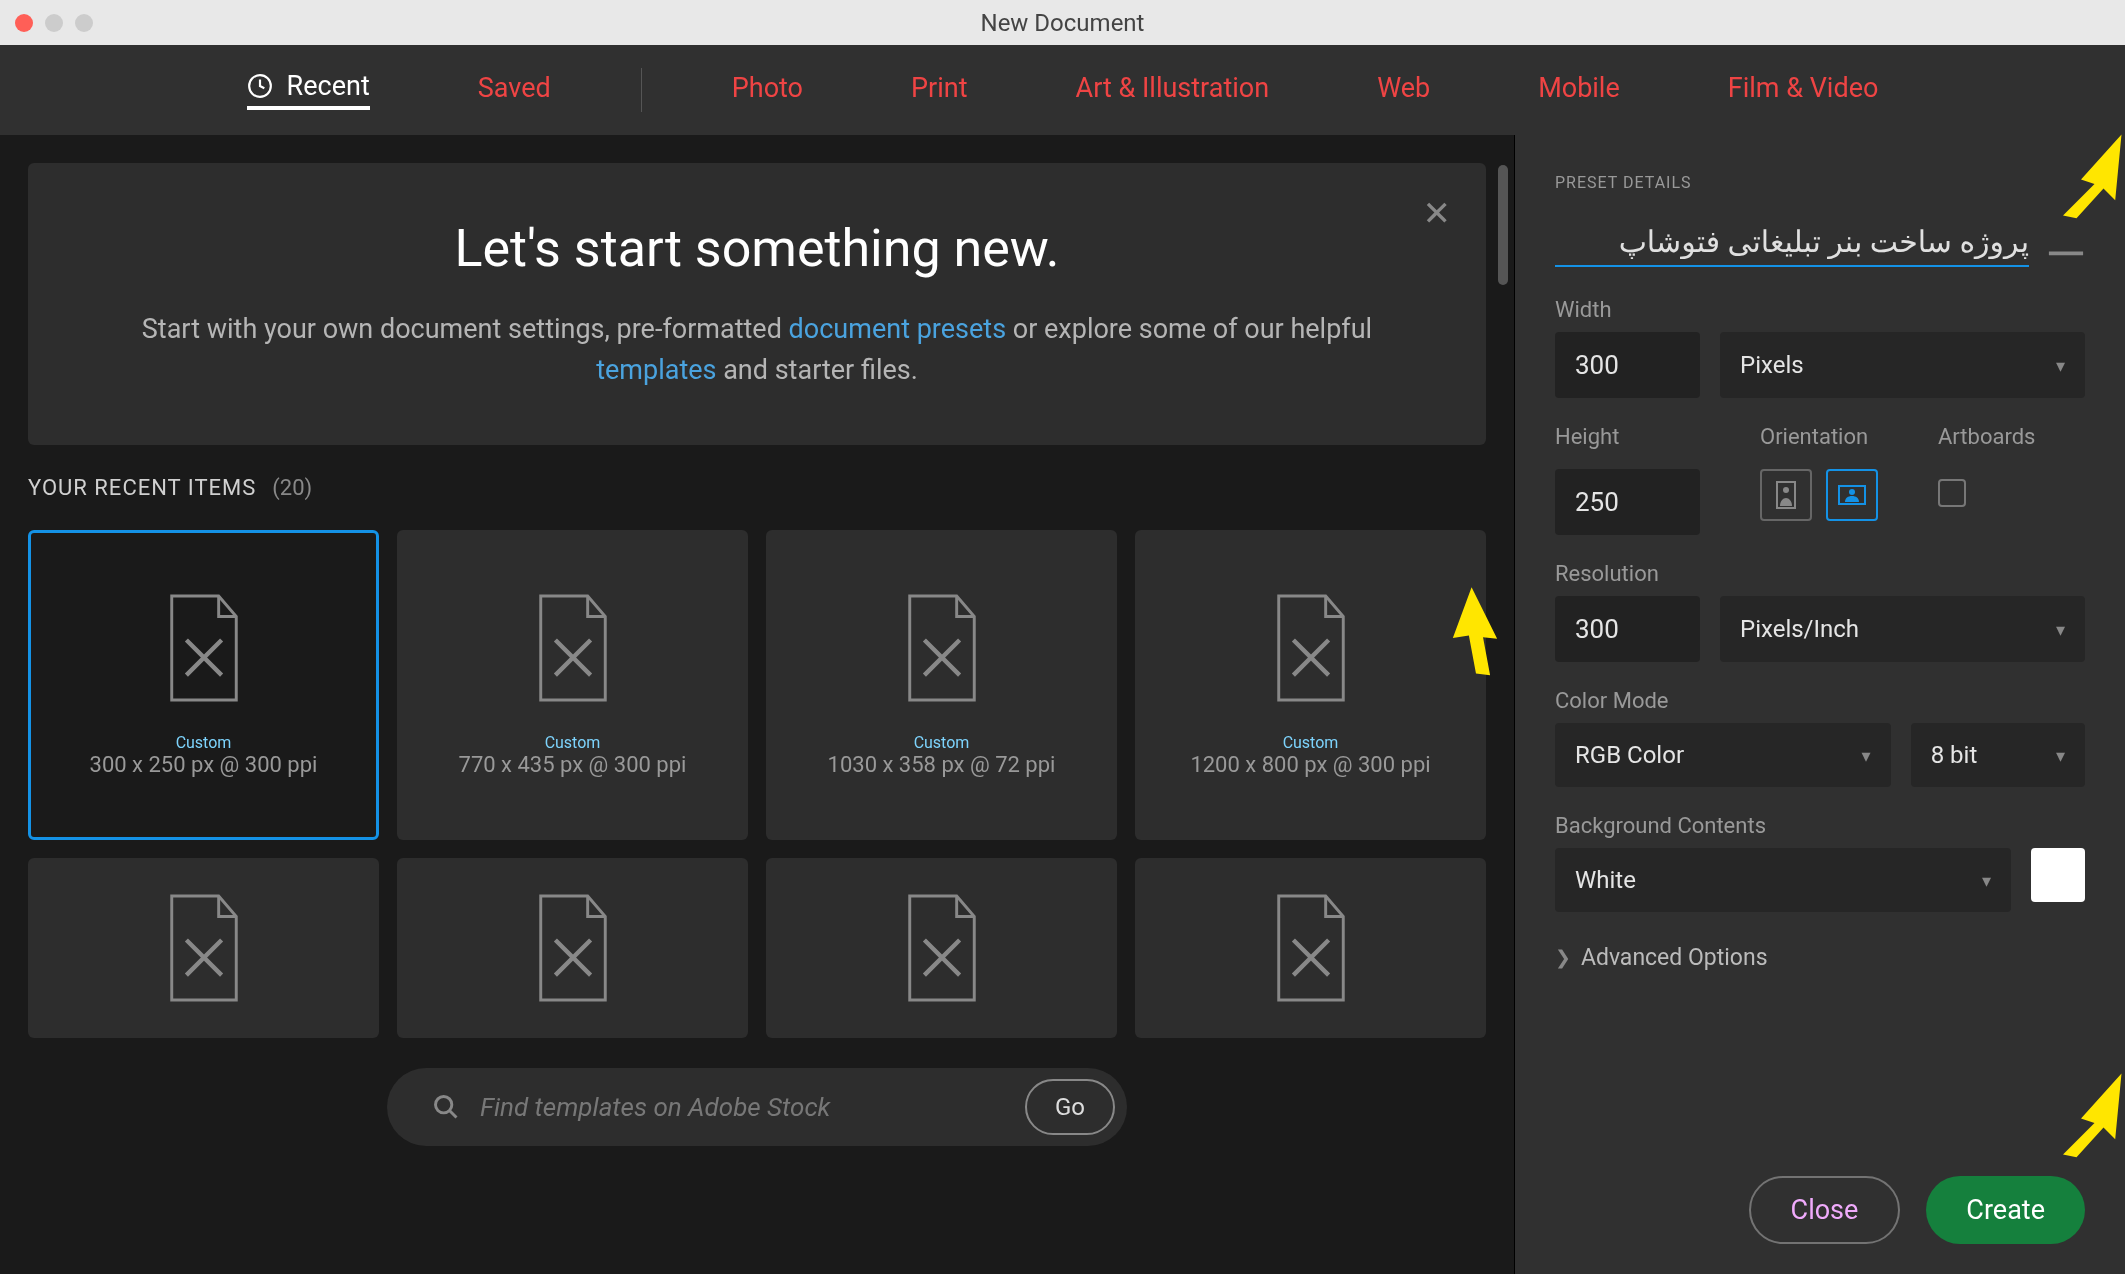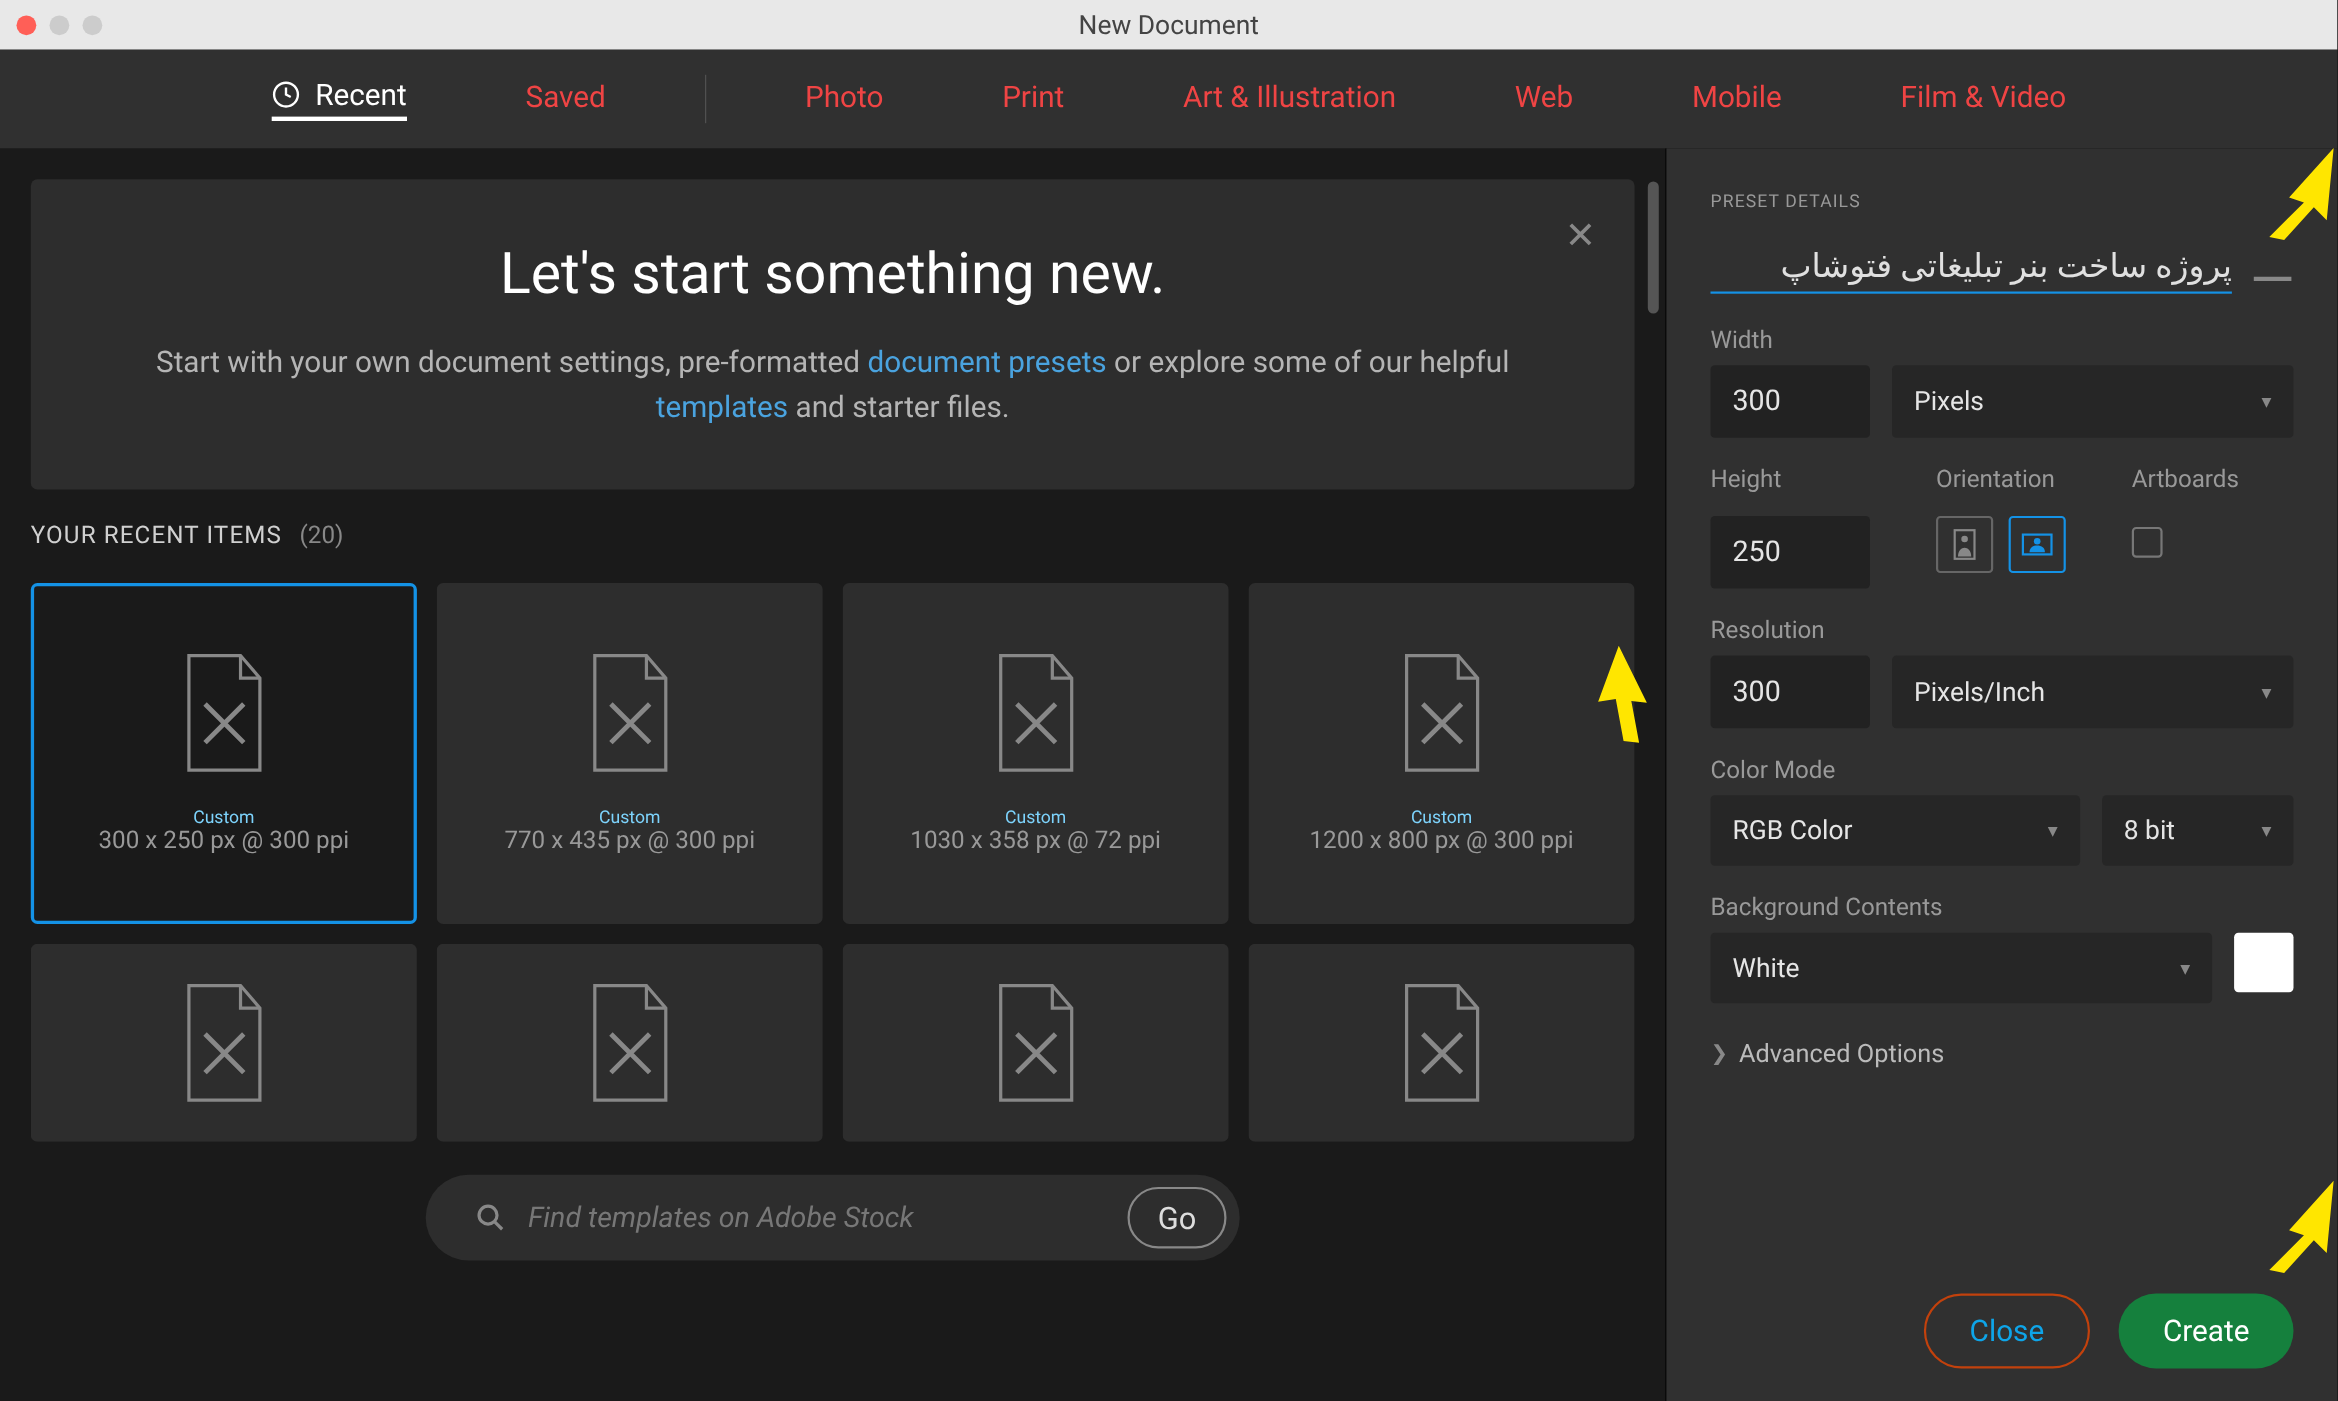--- a/index.html
+++ b/index.html
@@ -46,21 +46,21 @@
 .card .name { color:#7dd3fc; font-size:16px; }
 .card .dims { color:#999; font-size:22px; }
 .card.short { height:180px; }
 .card.short .icon { margin-bottom:0; }
 
 .file-icon { width:90px; height:110px; stroke:#888; stroke-width:2; fill:none; }
 
 .search-bar { background:#2d2d2d; border-radius:40px; height:78px; margin:0 auto 20px auto; width:740px; display:flex; align-items:center; padding:0 12px 0 45px; gap:20px; }
 .search-bar input { flex:1; background:transparent; border:none; outline:none; color:#ccc; font-size:26px; font-style:italic; }
 .search-bar input::placeholder { color:#777; font-style:italic; }
-.search-bar .go { border:2px solid #888; color:#ddd; background:transparent; border-radius:30px; width:90px; height:56px; font-size:28px; cursor:pointer; }
+.search-bar .go { border:2px solid #888; color:#ddd; background:transparent; border-radius:30px; width:90px; height:56px; font-size:24px; cursor:pointer; }
 .search-icon { width:28px; height:28px; stroke:#888; stroke-width:2.5; fill:none; }
 
 
 .panel { width:610px; background:#303030; display:flex; flex-direction:column; padding:38px 40px 30px 40px; position:relative; }
 .panel-title { color:#999; font-size:16px; letter-spacing:1px; margin-bottom:26px; }
 .name-row { display:flex; align-items:center; gap:18px; margin-bottom:30px; }
 .name-input { flex:1; background:transparent; border:none; border-bottom:2px solid #1492e6; color:#e0e0e0; font-size:30px; padding:6px 0; outline:none; text-align:right; direction:rtl; }
 .save-icon { width:38px; height:30px; fill:#888; }
 
 .field-label { color:#999; font-size:22px; margin-bottom:10px; }
@@ -78,21 +78,21 @@
 .orient-btn.active .orient-glyph { fill:#1492e6; }
 .checkbox { width:28px; height:28px; border:2px solid #777; border-radius:4px; margin-top:10px; cursor:pointer; }
 
 .swatch { width:54px; height:54px; background:#fff; border-radius:4px; }
 
 .adv { color:#bbb; font-size:23px; display:flex; align-items:center; gap:10px; cursor:pointer; margin-top:6px; }
 .adv .chev { font-size:19px; color:#888;}
 
 .panel .actions { margin-top:auto; display:flex; justify-content:flex-end; gap:26px; padding-top:40px; }
 .btn { font-size:27px; padding:16px 40px; border-radius:36px; cursor:pointer; }
-.btn.close { background:transparent; border:2px solid #c2410c; color:#0ea5e9; }
+.btn.close { background:transparent; border:2px solid #737373; color:#f0abfc; }
 .btn.create { background:#15803d; border:none; color:#fff; }
 
 
 .arrow { position:absolute; width:90px; height:100px; pointer-events:none; }
 .arrow svg { width:100%; height:100%; }
 .arrow path { fill:#ffe600; }
 </style>
 </head>
 <body>
 

